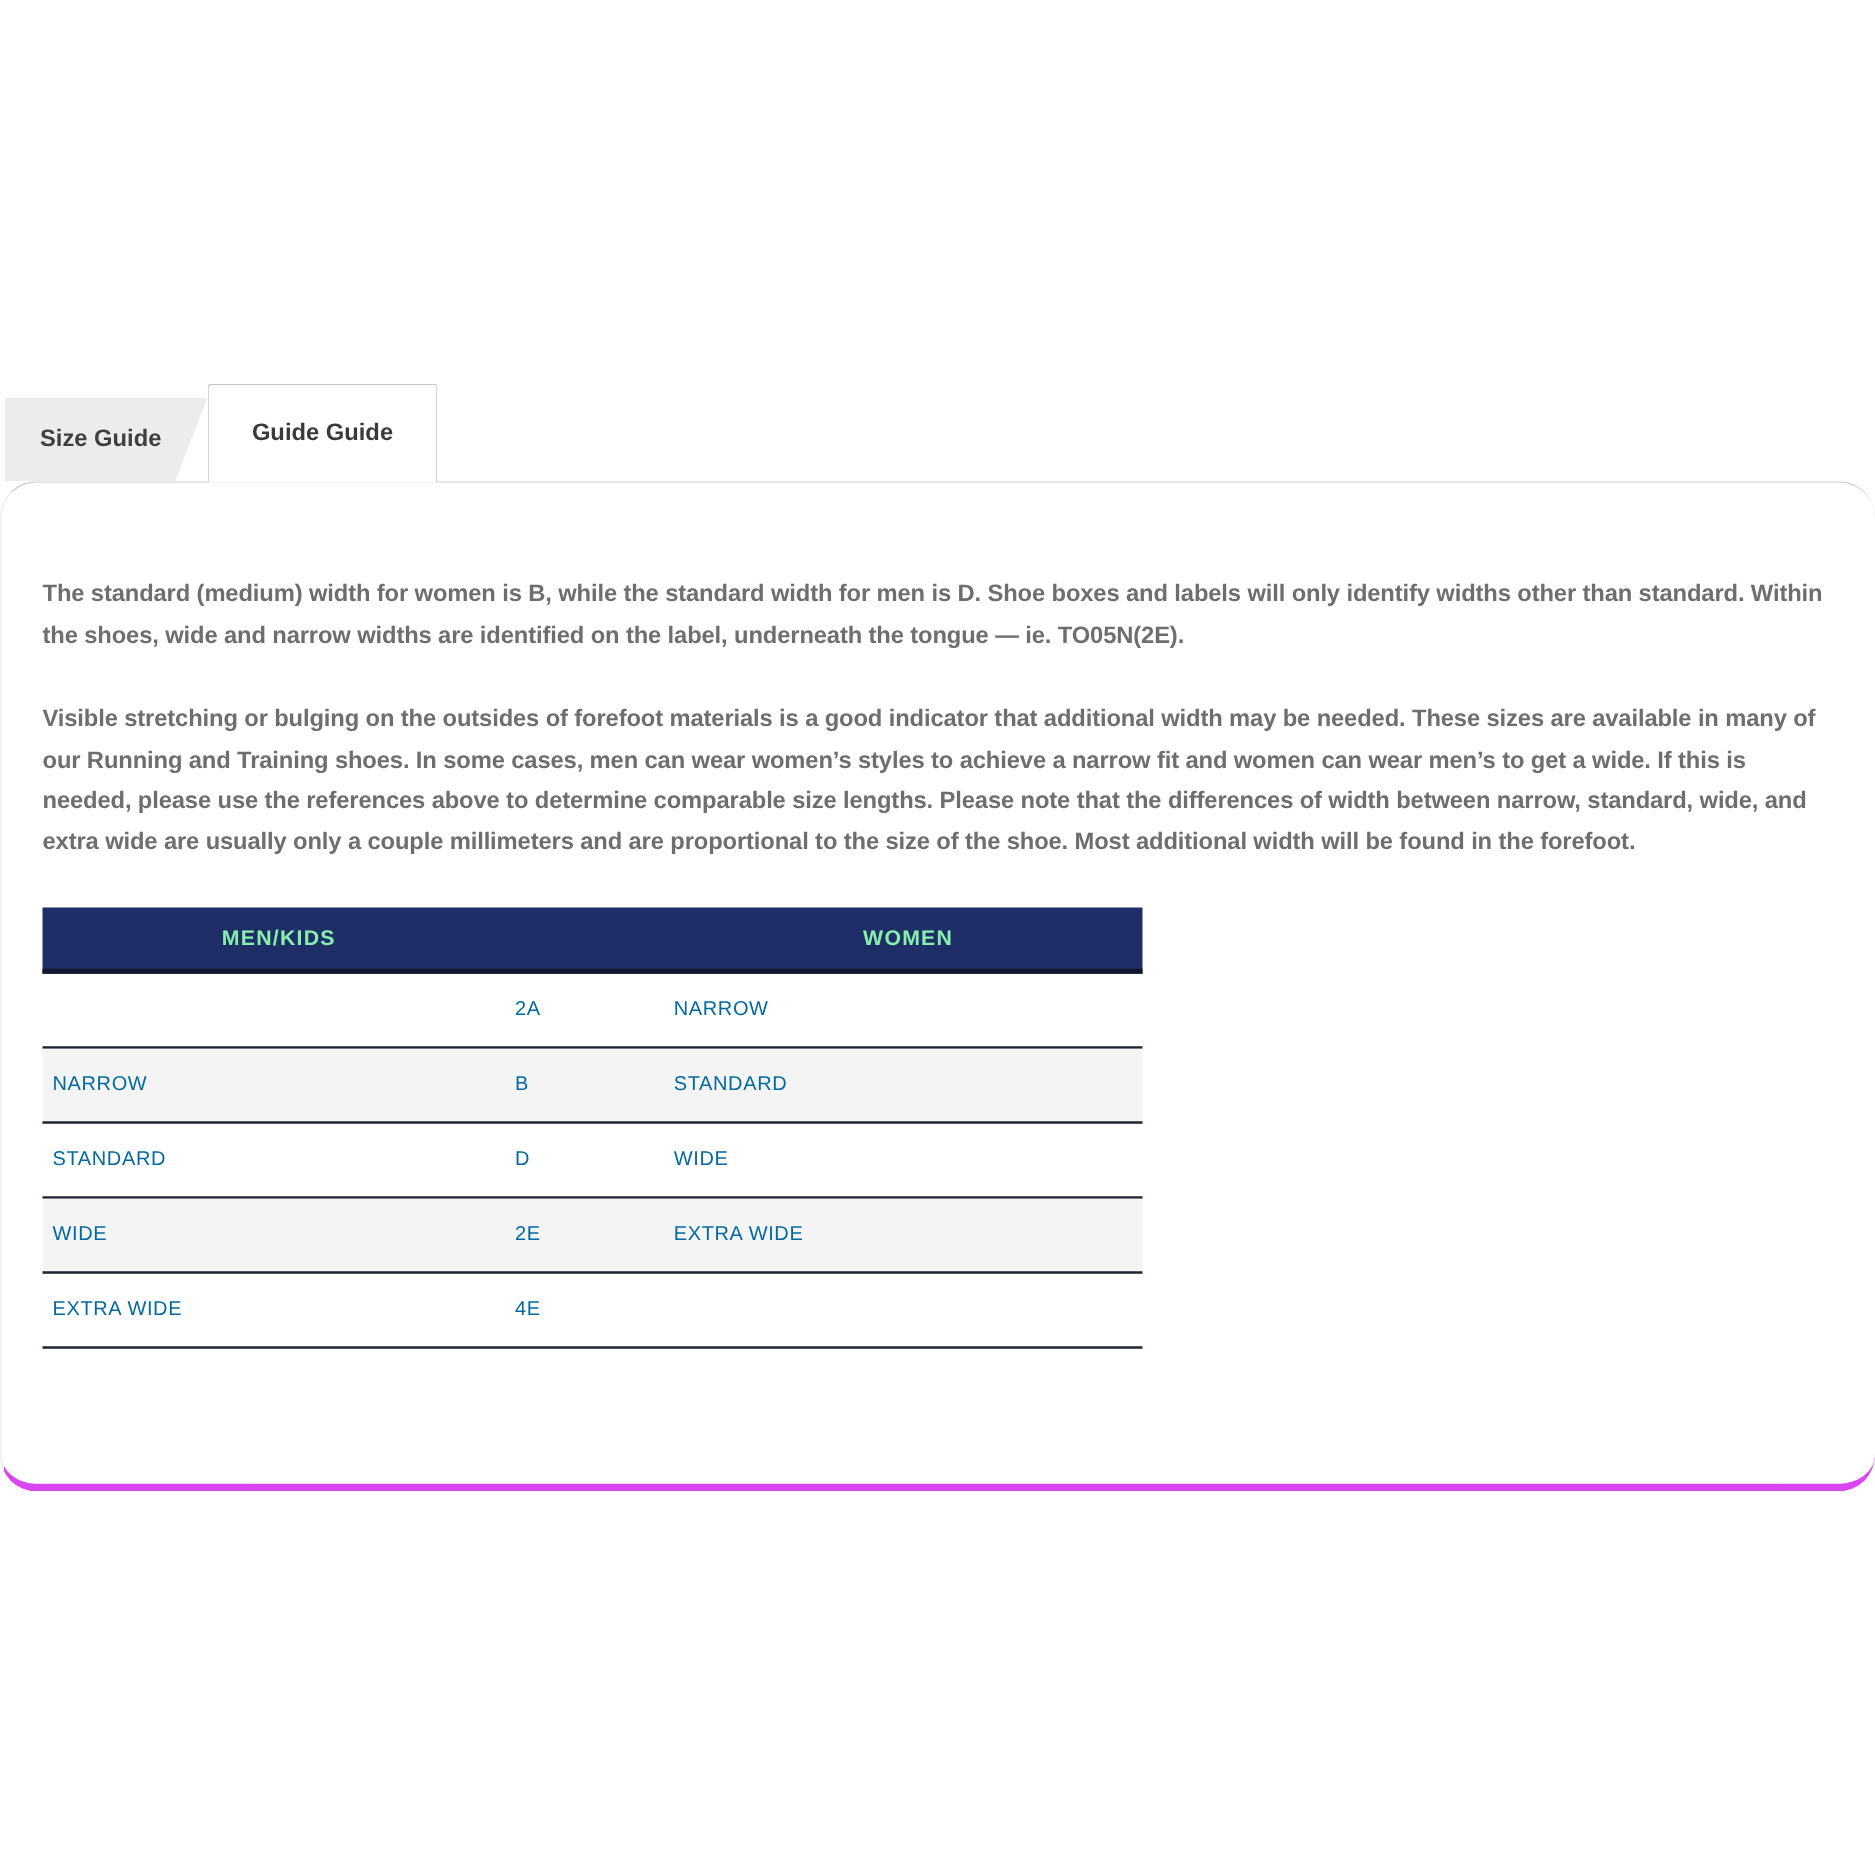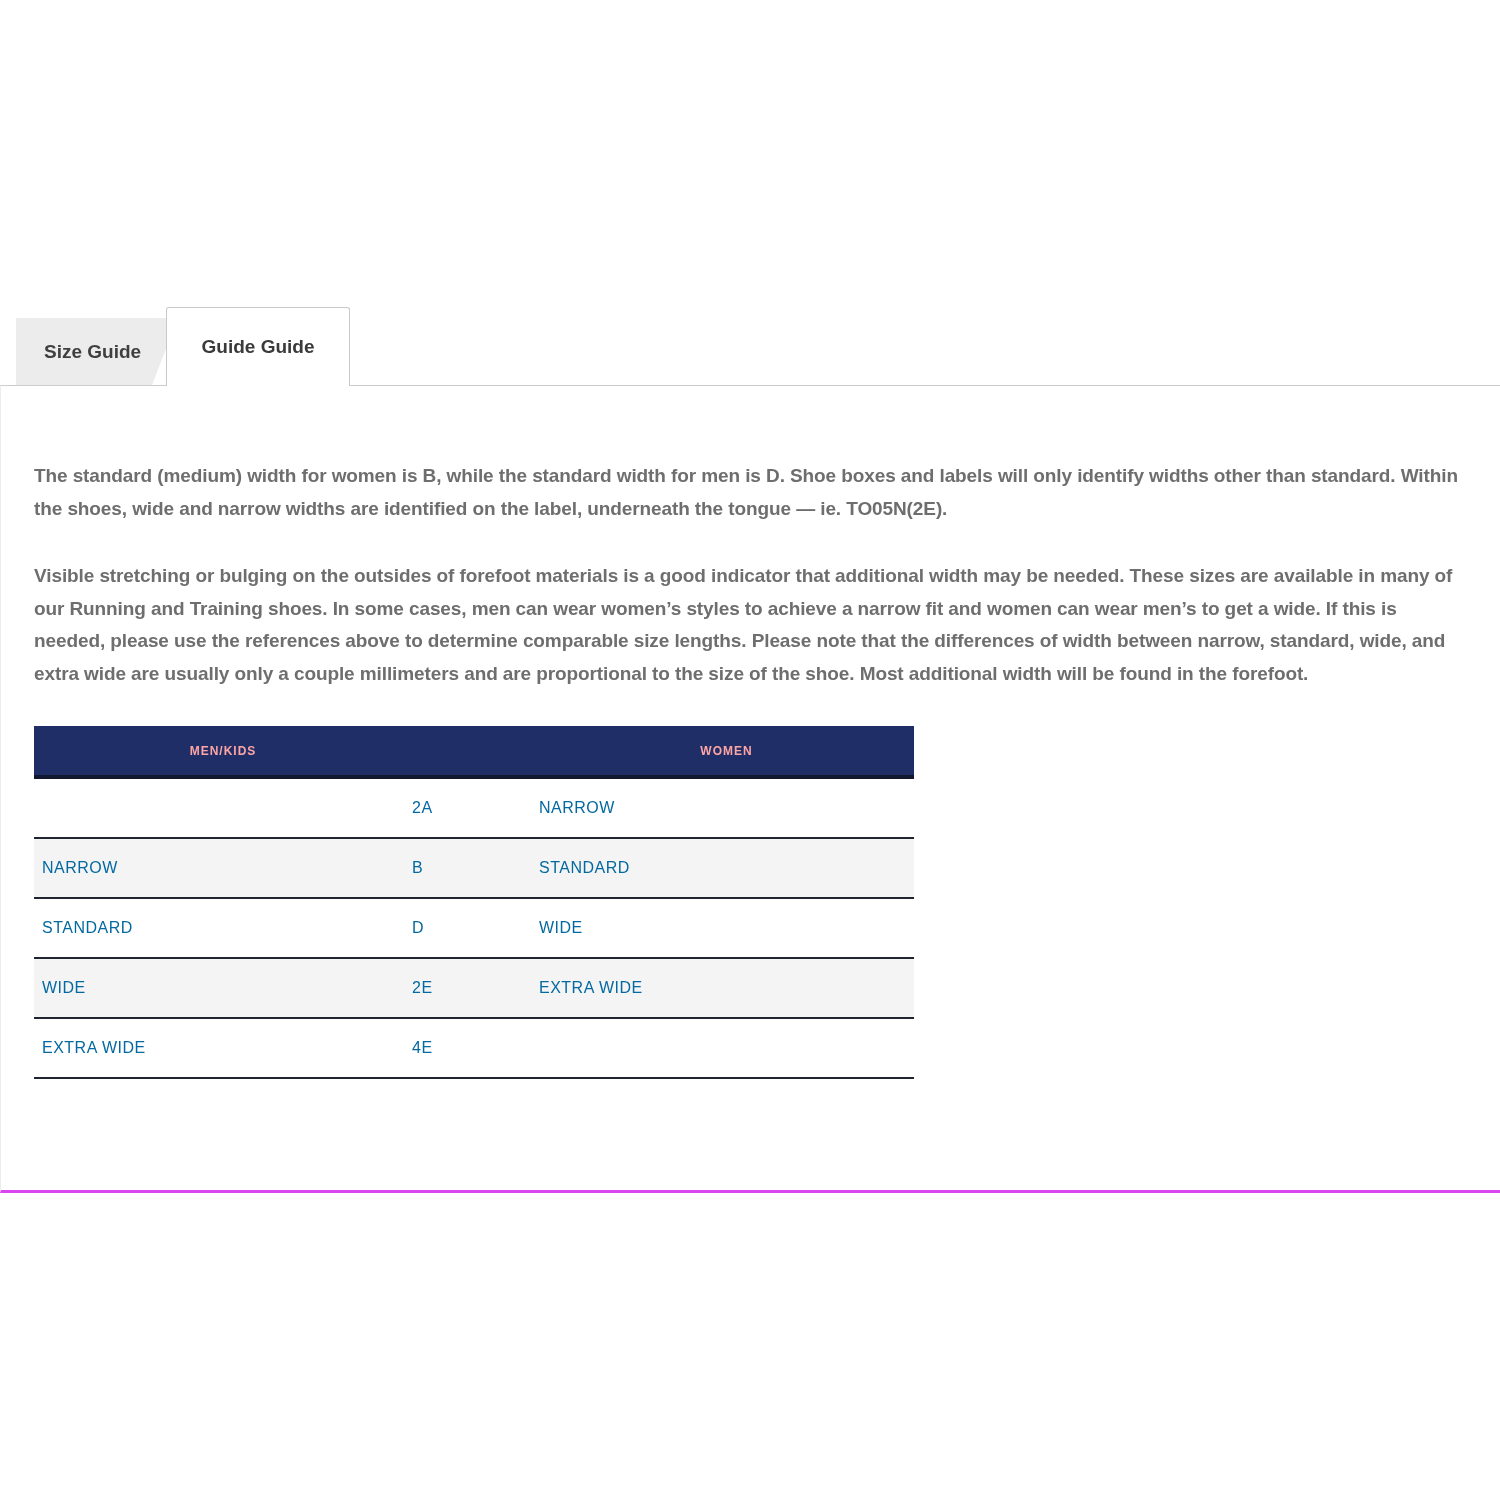--- a/index.html
+++ b/index.html
@@ -17,21 +17,21 @@
 
   
   .tabbar {
     position: relative;
     margin-top: 307px;
     height: 78px;
     z-index: 2;
   }
   .tab-inactive {
     position: absolute;
-    left: 16px;
+    left: 4px;
     bottom: 0;
     width: 162px;
     height: 67px;
     background: #ececec;
     clip-path: polygon(0 0, 100% 0, 84% 100%, 0 100%);
     display: flex;
     align-items: center;
     padding-left: 28px;
     box-sizing: border-box;
     font-size: 19px;
@@ -58,24 +58,25 @@
     color: #3a3a3a;
     cursor: pointer;
   }
 
   
   .panel {
     position: relative;
     z-index: 1;
     border-top: 1px solid #cccccc;
     border-left: 1px solid #ededed;
-    border-bottom: 3px solid #d946ef;
+    border-bottom: 6px solid #d946ef;
     box-sizing: border-box;
     min-height: 808px;
     padding: 74px 28px 0 33px;
+    border-radius: 29px;
   }
   .copy {
     font-size: 19px;
     line-height: 32.5px;
     font-weight: 600;
     letter-spacing: -0.1px;
     color: #6e6e6e;
     max-width: 1440px;
     margin: 0;
   }
@@ -86,22 +87,22 @@
     margin-top: 36px;
     width: 880px;
   }
   .wt-head {
     display: grid;
     grid-template-columns: 378px 127px 1fr;
     align-items: center;
     height: 49px;
     background: #202e68;
     border-bottom: 4px solid #10172e;
-    color: #fca5a5;
-    font-size: 12px;
+    color: #86efac;
+    font-size: 17px;
     font-weight: 700;
     letter-spacing: 1px;
   }
   .wt-head .hc { text-align: center; }
   .wt-row {
     display: grid;
     grid-template-columns: 378px 127px 1fr;
     align-items: center;
     height: 58px;
     border-bottom: 2px solid #212330;

